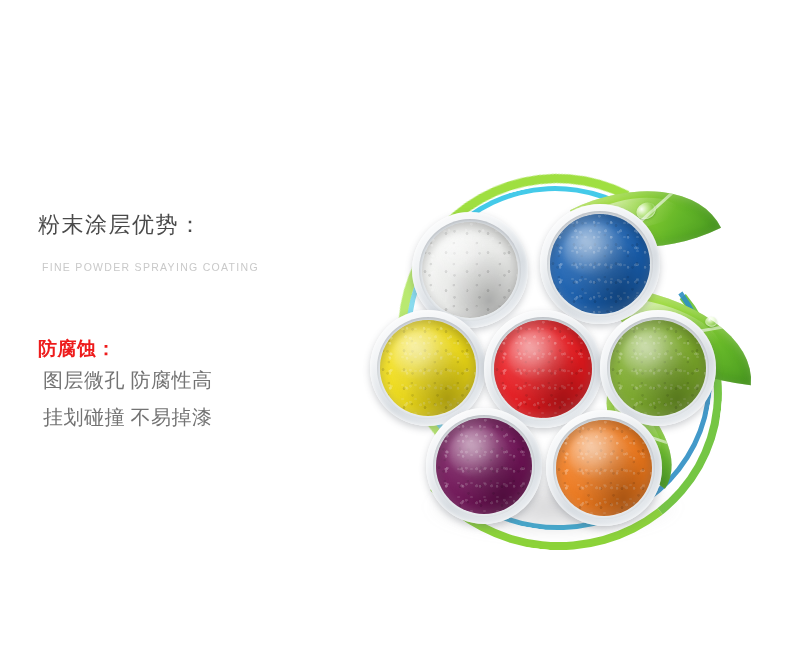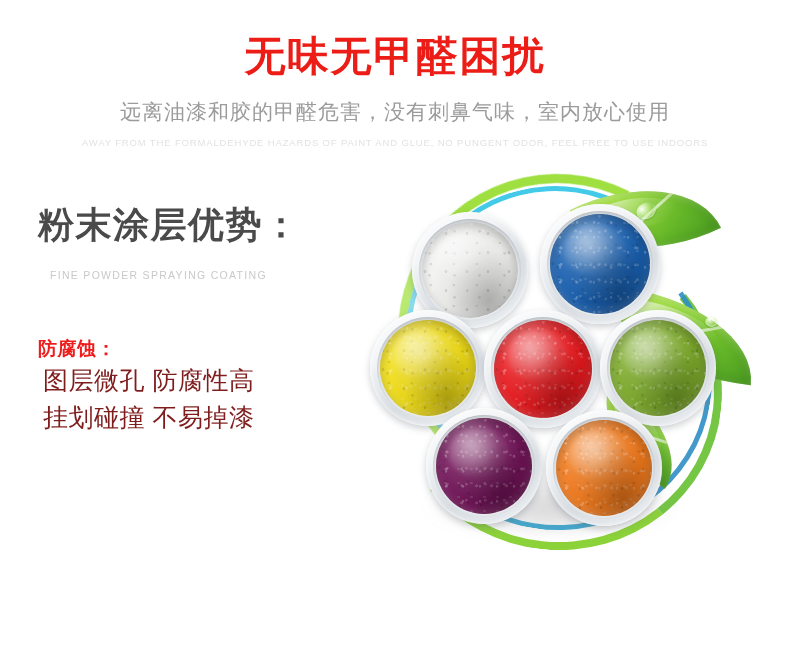--- a/index.html
+++ b/index.html
@@ -60,29 +60,29 @@
 
   
   .left-col {
     position: absolute;
     left: 38px;
     top: 207px;
     width: 330px;
   }
   .section-title {
     margin: 0;
-    font-size: 36px;
+    font-size: 22px;
     line-height: 36px;
     color: #4a4a4a;
     letter-spacing: 1.5px;
-    font-weight: bold;
+    font-weight: normal;
     font-family: "DejaVu Sans", "Liberation Sans", sans-serif;
   }
   .section-title-en {
-    margin: 12px;
+    margin: 4px;
     padding-top: 13px;
     font-size: 10.5px;
     line-height: 15px;
     color: #c9c9c9;
     letter-spacing: 1.3px;
     font-family: "Liberation Sans", sans-serif;
   }
 
   .feature-list {
     margin: 0;
@@ -102,26 +102,26 @@
   }
   .feature-label {
     font-size: 19px;
     line-height: 32px;
     color: #ee1c1c;
     font-weight: bold;
     letter-spacing: 0.5px;
     font-family: "DejaVu Sans", "Liberation Sans", sans-serif;
   }
   .feature-text {
-    font-size: 25px;
+    font-size: 20px;
     line-height: 32px;
-    color: #7f1d1d;
+    color: #737373;
     padding-left: 5px;
     letter-spacing: 0.5px;
-    font-family: Liberation Sans, sans-serif;
+    font-family: Liberation Serif, serif;
   }
 
   
   .hero {
     position: absolute;
     left: 350px;
     top: 168px;
     width: 440px;
     height: 448px;
   }
@@ -285,25 +285,20 @@
     border-radius: 50%;
     background: radial-gradient(ellipse at 42% 38%, rgba(255,255,255,0.40) 0%, rgba(255,255,255,0.12) 48%, rgba(255,255,255,0) 78%);
     filter: blur(2px);
   }
 </style>
 </head>
 <body>
 
 <div id="page">
 
-  <div class="header">
-    <h1 class="headline">无味无甲醛困扰</h1>
-    <p class="subhead">远离油漆和胶的甲醛危害，没有刺鼻气味，室内放心使用</p>
-    <p class="subhead-en">AWAY FROM THE FORMALDEHYDE HAZARDS OF PAINT AND GLUE, NO PUNGENT ODOR, FEEL FREE TO USE INDOORS</p>
-  </div>
 
   <div class="left-col">
     <h2 class="section-title">粉末涂层优势：</h2>
     <p class="section-title-en">FINE POWDER SPRAYING COATING</p>
 
     <ul class="feature-list">
       <li class="feature-item">
         <span class="feature-label">防腐蚀：</span>
         <span class="feature-text">图层微孔 防腐性高</span>
       </li>

